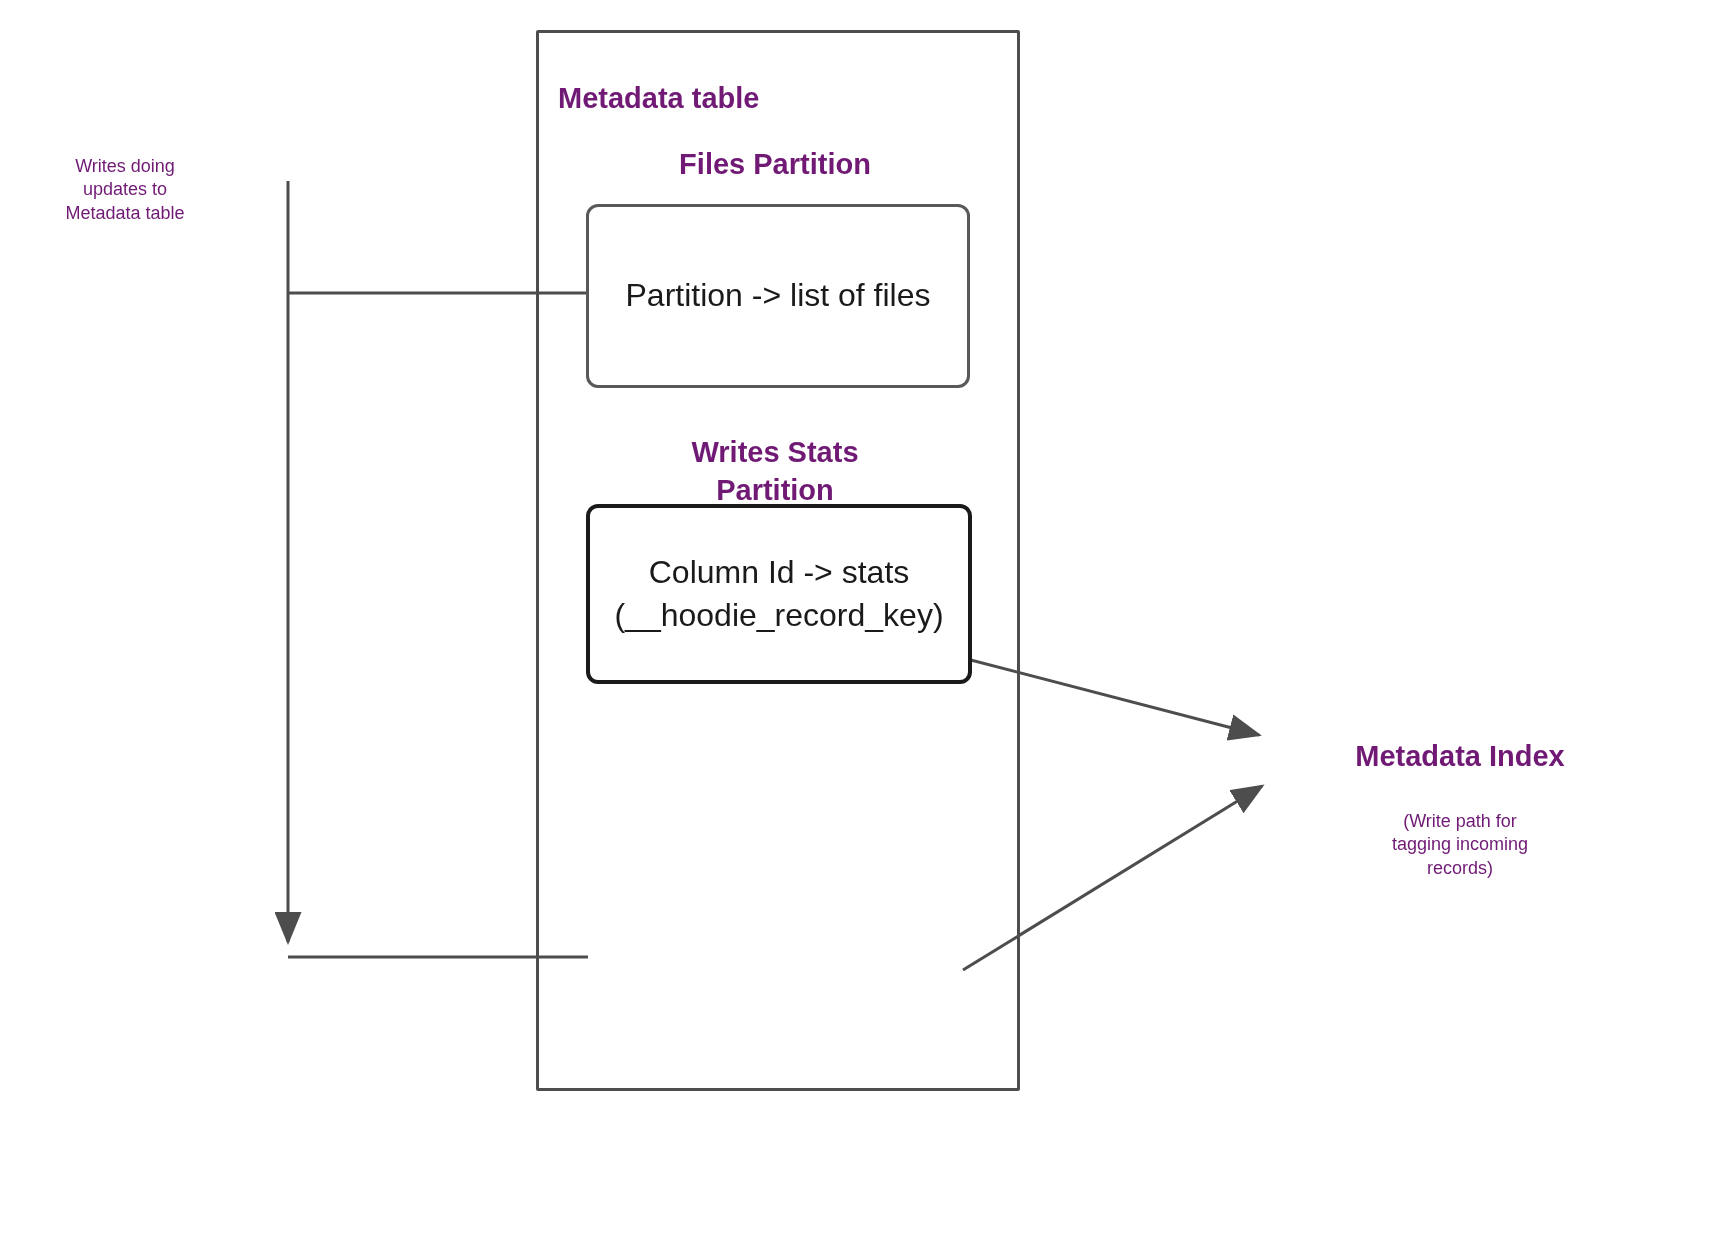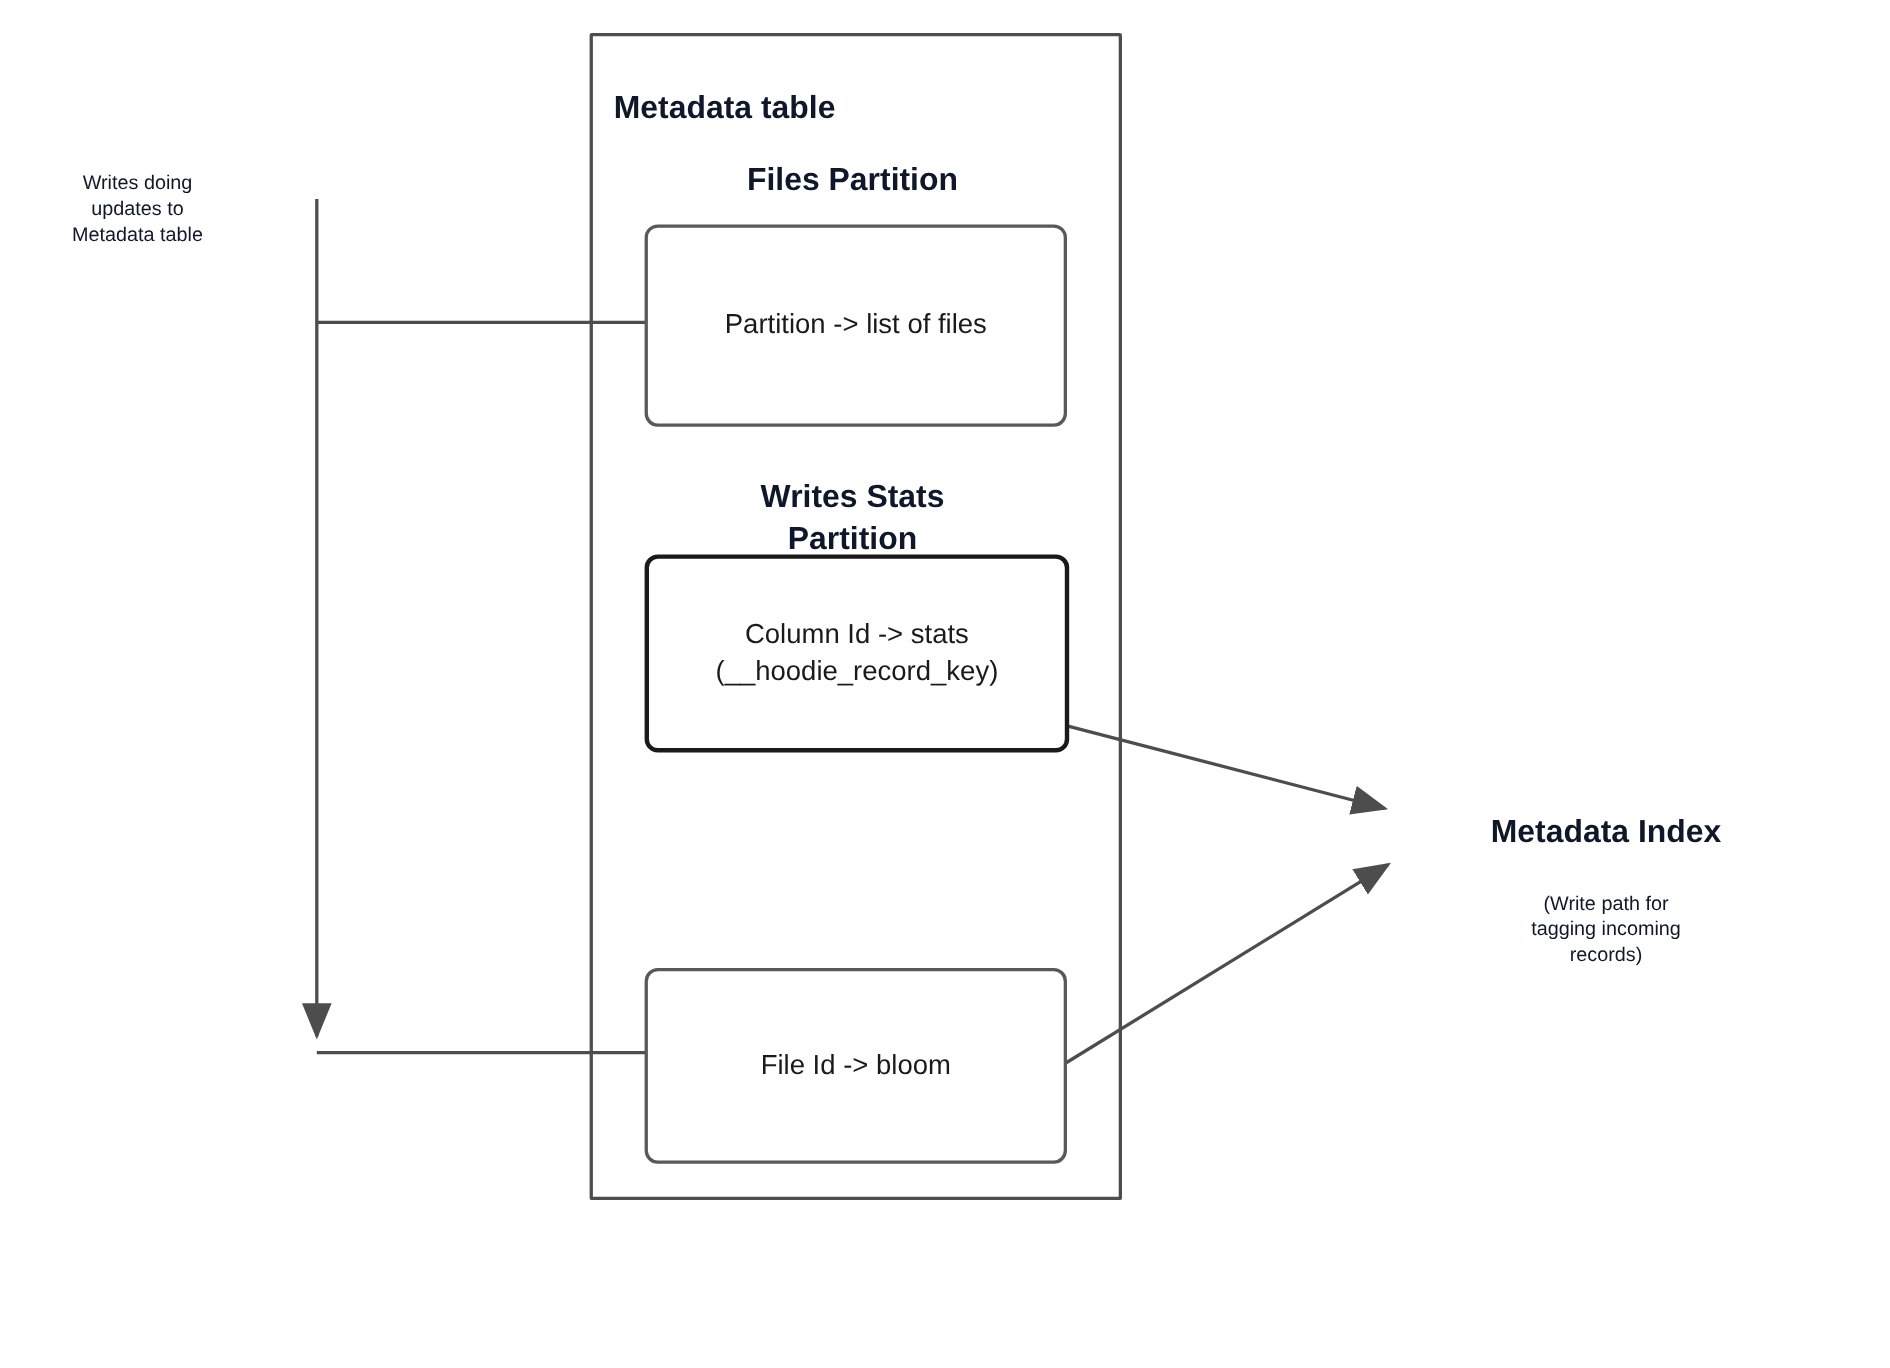--- a/index.html
+++ b/index.html
@@ -21,39 +21,39 @@
     left: 0;
     top: 0;
     width: 1718px;
     height: 1244px;
     pointer-events: none;
   }
   .lbl {
     position: absolute;
     text-align: center;
     line-height: 1.30;
-    color: #0f172a;
+    color: #701a75;
     white-space: pre-line;
   }
   .plain {
     font-size: 18px;
     font-weight: 400;
   }
   .bold {
     font-size: 29px;
     font-weight: 700;
   }
   .boxtext {
     position: absolute;
     left: 0;
     right: 0;
     top: 50%;
     transform: translateY(-50%);
     text-align: center;
-    font-size: 25px;
+    font-size: 32px;
     font-weight: 400;
     line-height: 1.35;
     white-space: pre-line;
   }
   .outer-frame {
     position: absolute;
     border: 3px solid #4d4d4d;
     background: transparent;
     border-radius: 2px;
   }
@@ -141,23 +141,20 @@
 
   <div class="lbl bold colstats-title">Writes Stats
 Partition</div>
 
   <div class="inner-box strong" style="left:586px; top:504px; width:378px; height:172px;">
     <div class="boxtext">Column Id  -&gt; stats
 (__hoodie_record_key)</div>
   </div>
 
 
-  <div class="inner-box" style="left:586px; top:880px; width:378px; height:172px;">
-    <div class="boxtext">File Id -&gt; bloom</div>
-  </div>
 
   <div class="lbl plain writes-note">Writes doing
 updates to
 Metadata table</div>
 
   <div class="lbl plain mi-sub">(Write path for
 tagging incoming
 records)</div>
 
   <div class="lbl bold mi-title">Metadata Index</div>

